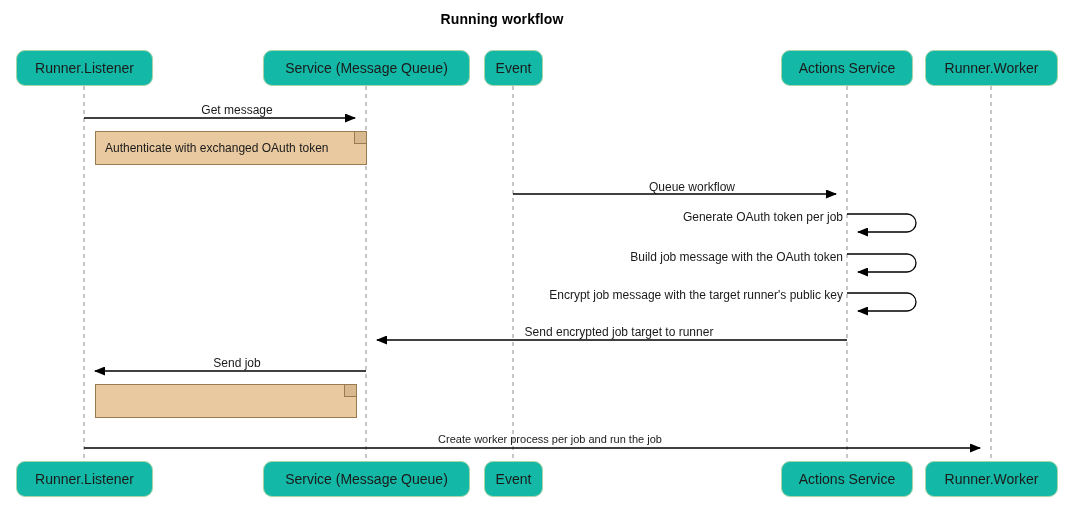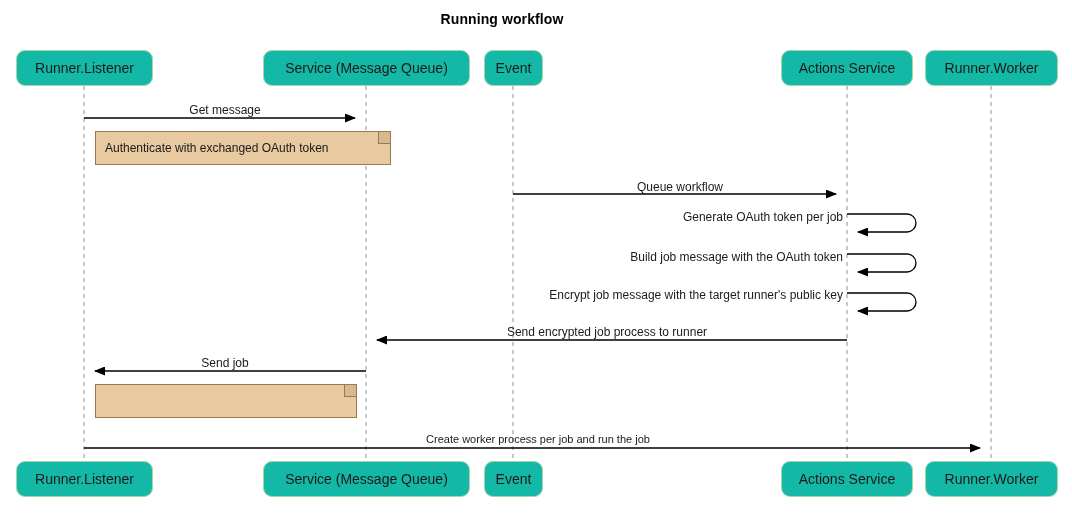--- a/index.html
+++ b/index.html
@@ -79,20 +79,21 @@
   .msg-label {
     position: absolute;
     font-size: 12px;
     color: #1a1a1a;
     white-space: nowrap;
     line-height: 14px;
   }
   .msg-label.center {
     text-align: center;
     transform: translateX(-50%);
+    margin-left: 12px;
   }
   .msg-label.rightalign {
     transform: translateX(-100%);
   }
   .msg-label.small {
     font-size: 11px;
   }
 </style>
 </head>
 <body>
@@ -137,27 +138,27 @@
       <div class="participant" style="left: 925px; top: 50px; width: 133px;"><span>Runner.Worker</span></div>
     </div>
   <div id="participants-bottom">
       <div class="participant" style="left: 16px; top: 461px; width: 137px;"><span>Runner.Listener</span></div>
       <div class="participant" style="left: 263px; top: 461px; width: 207px;"><span>Service (Message Queue)</span></div>
       <div class="participant" style="left: 484px; top: 461px; width: 59px;"><span>Event</span></div>
       <div class="participant" style="left: 781px; top: 461px; width: 132px;"><span>Actions Service</span></div>
       <div class="participant" style="left: 925px; top: 461px; width: 133px;"><span>Runner.Worker</span></div>
     </div>
   <div id="notes-layer">
-      <div class="note" style="left: 95px; top: 131px; width: 296px;"><span>Authenticate with exchanged OAuth token</span><span class="note-fold"></span></div>
+      <div class="note" style="left: 95px; top: 131px; width: 272px;"><span>Authenticate with exchanged OAuth token</span><span class="note-fold"></span></div>
       <div class="note" style="left: 95px; top: 384px; width: 262px;"><span class="note-fold"></span></div>
     </div>
   <div id="labels-layer">
       <div class="msg-label center" style="left: 225px; top: 103px;">Get message</div>
       <div class="msg-label center" style="left: 680px; top: 180px;">Queue workflow</div>
       <div class="msg-label rightalign" style="left: 843px; top: 210px;">Generate OAuth token per job</div>
       <div class="msg-label rightalign" style="left: 843px; top: 250px;">Build job message with the OAuth token</div>
       <div class="msg-label rightalign" style="left: 843px; top: 288px;">Encrypt job message with the target runner's public key</div>
-      <div class="msg-label center" style="left: 607px; top: 325px;">Send encrypted job process to runner</div>
+      <div class="msg-label center" style="left: 607px; top: 325px;">Send encrypted job target to runner</div>
       <div class="msg-label center" style="left: 225px; top: 356px;">Send job</div>
       <div class="msg-label center small" style="left: 538px; top: 432px;">Create worker process per job and run the job</div>
     </div>
 
 </div>
 
 </body></html>

